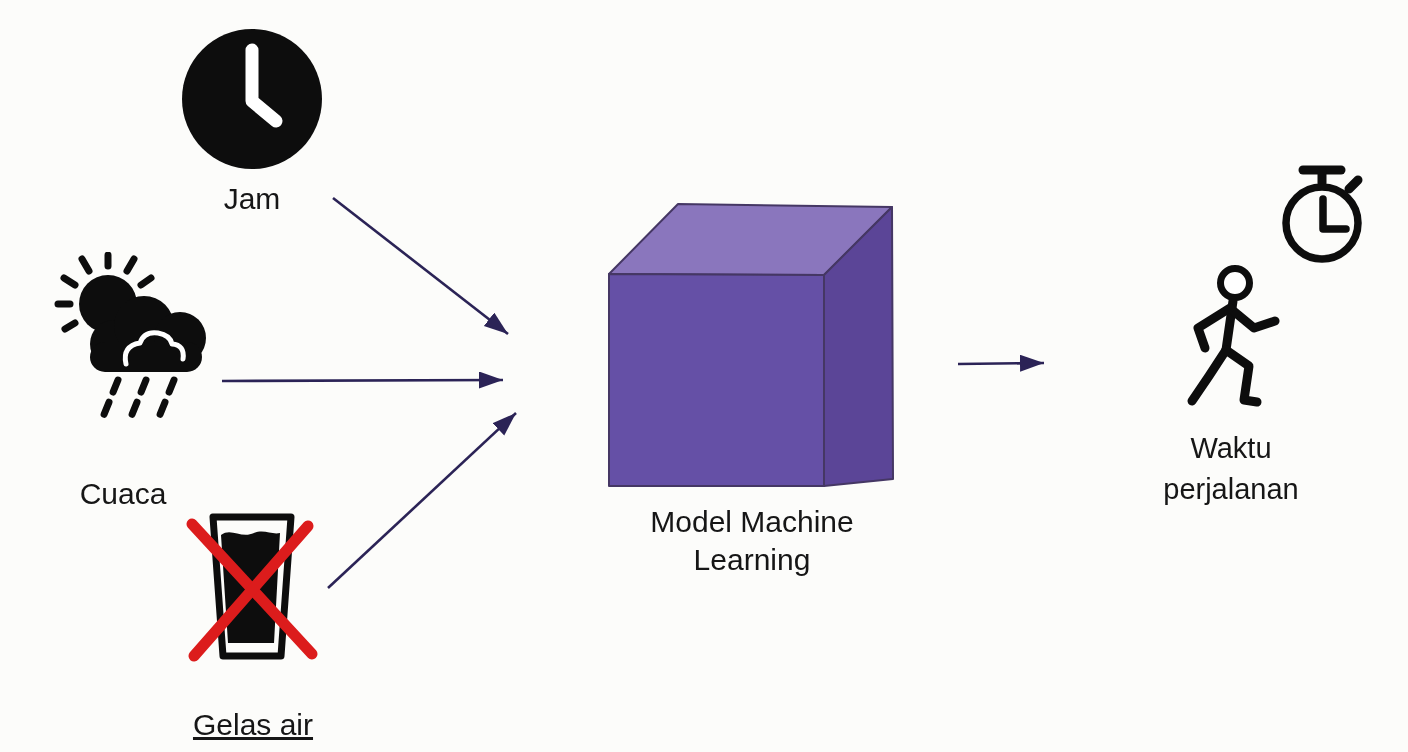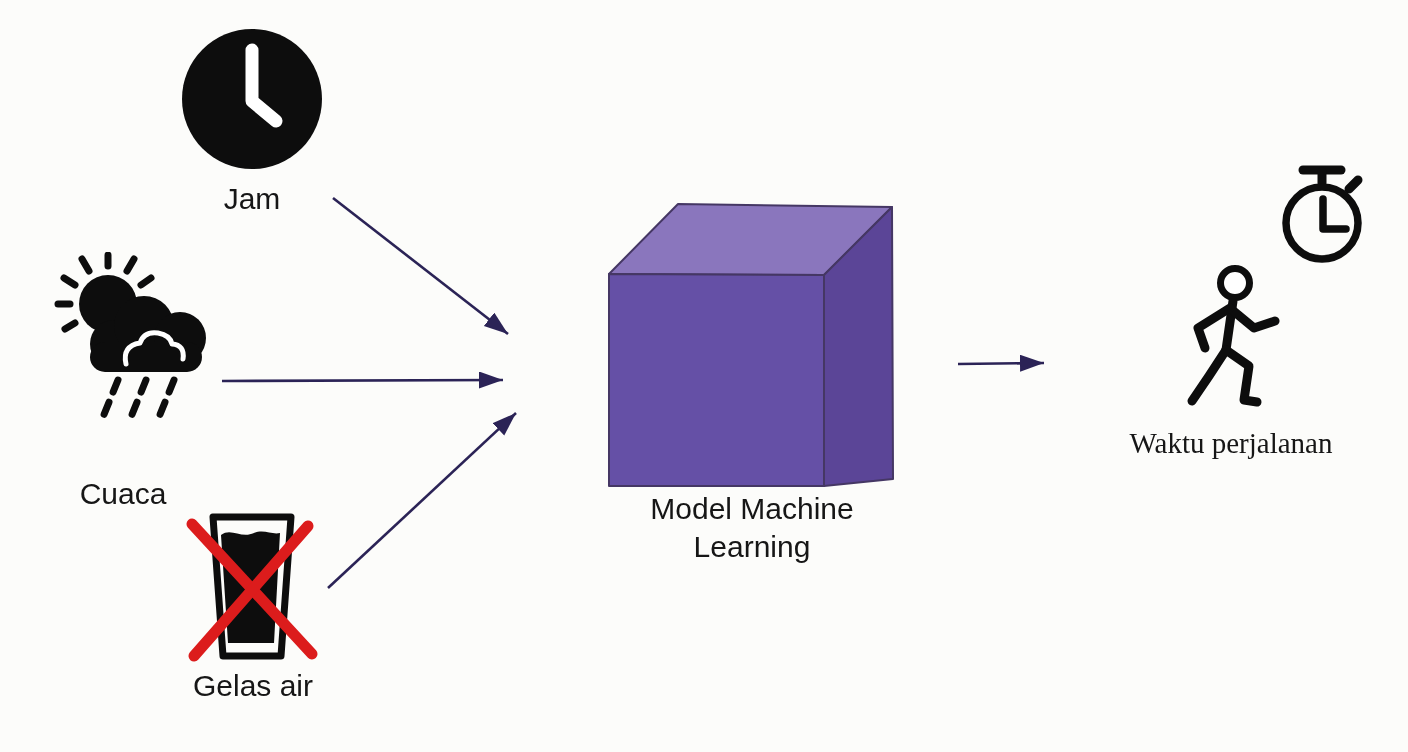--- a/index.html
+++ b/index.html
@@ -15,21 +15,21 @@
   .icon svg{display:block;width:100%;height:100%;}
   .label{
     position:absolute;
     transform:translateX(-50%);
     text-align:center;
     color:var(--text,#161616);
     font-size:30px;
     line-height:38px;
     white-space:pre-line;
   }
-  .label.small{font-size:29px;line-height:30px;font-family:Liberation Serif, serif;}
+  .label.small{font-size:29px;line-height:41px;}
   
   .ink-fill{fill:var(--ink,#0d0d0d);}
   .ink-stroke{stroke:var(--ink,#0d0d0d);fill:none;stroke-linecap:round;stroke-linejoin:round;}
   .white-stroke{stroke:#ffffff;fill:none;stroke-linecap:round;stroke-linejoin:round;}
   .cross-stroke{stroke:var(--cross,#dc1c1c);fill:none;stroke-linecap:round;}
   .arrow{stroke:var(--arrow,#2b2356);stroke-width:2.6;fill:none;}
   .arrowhead{fill:var(--arrow,#2b2356);}
   .cube-top{fill:var(--cube-top,#8a76bd);stroke:var(--cube-edge,#453764);stroke-width:2;stroke-linejoin:round;}
   .cube-front{fill:var(--cube-front,#6550a6);stroke:var(--cube-edge,#453764);stroke-width:2;stroke-linejoin:round;}
   .cube-right{fill:var(--cube-right,#5b4597);stroke:var(--cube-edge,#453764);stroke-width:2;stroke-linejoin:round;}
@@ -82,40 +82,40 @@
   <div class="icon" style="left:186px;top:503px;width:134px;height:162px;">
     <svg viewBox="0 0 134 162">
       <path class="ink-stroke" stroke-width="7" d="M27 14 L105 14 L95 153 L37 153 Z"></path>
       <path class="ink-fill" d="M35 32 C45 24 55 36 68 30 C78 26 86 32 94 30 L88 140 L42 140 Z"></path>
       <g class="cross-stroke" stroke-width="11">
         <line x1="6" y1="21" x2="126" y2="151"></line>
         <line x1="122" y1="23" x2="8" y2="153"></line>
       </g>
     </svg>
   </div>
-  <div class="label" style="left:253px;top:667px;">Gelas air</div>
+  <div class="label" style="left:253px;top:706px;text-decoration:underline;">Gelas air</div>
 
   <svg class="layer">
     <defs>
       <marker id="ah" markerUnits="userSpaceOnUse" markerWidth="26" markerHeight="19" refX="24" refY="8.5" orient="auto">
         <path class="arrowhead" d="M0 0 L24 8.5 L0 17 Z"></path>
       </marker>
     </defs>
     <line class="arrow" x1="333" y1="198" x2="508" y2="334" marker-end="url(#ah)"></line>
     <line class="arrow" x1="222" y1="381" x2="503" y2="380" marker-end="url(#ah)"></line>
     <line class="arrow" x1="328" y1="588" x2="516" y2="413" marker-end="url(#ah)"></line>
     <line class="arrow" x1="958" y1="364" x2="1044" y2="363" marker-end="url(#ah)"></line>
   </svg>
 
   <svg class="layer">
     <polygon class="cube-top" points="609,274 678,204 892,207 824,275"></polygon>
     <polygon class="cube-right" points="824,275 892,207 893,479 824,486"></polygon>
     <polygon class="cube-front" points="609,274 824,275 824,486 609,486"></polygon>
   </svg>
-  <div class="label" style="left:752px;top:490px;width:300px;text-align:center;">Model Machine Learning</div>
+  <div class="label" style="left:752px;top:503px;width:300px;text-align:center;">Model Machine Learning</div>
 
   <div class="icon" style="left:1180px;top:262px;width:112px;height:152px;">
     <svg viewBox="0 0 112 152">
       <circle cx="55" cy="21" r="14.5" fill="#ffffff" stroke="var(--ink,#0d0d0d)" stroke-width="7"></circle>
       <g class="ink-stroke" stroke-width="9">
         <path d="M53 39 L46 88"></path>
         <path d="M51 47 L74 66 L95 59"></path>
         <path d="M50 46 L18 66 L25 86"></path>
         <path d="M46 88 L69 104 L64 138 L77 140"></path>
         <path d="M46 88 L29 114 L12 139"></path>

